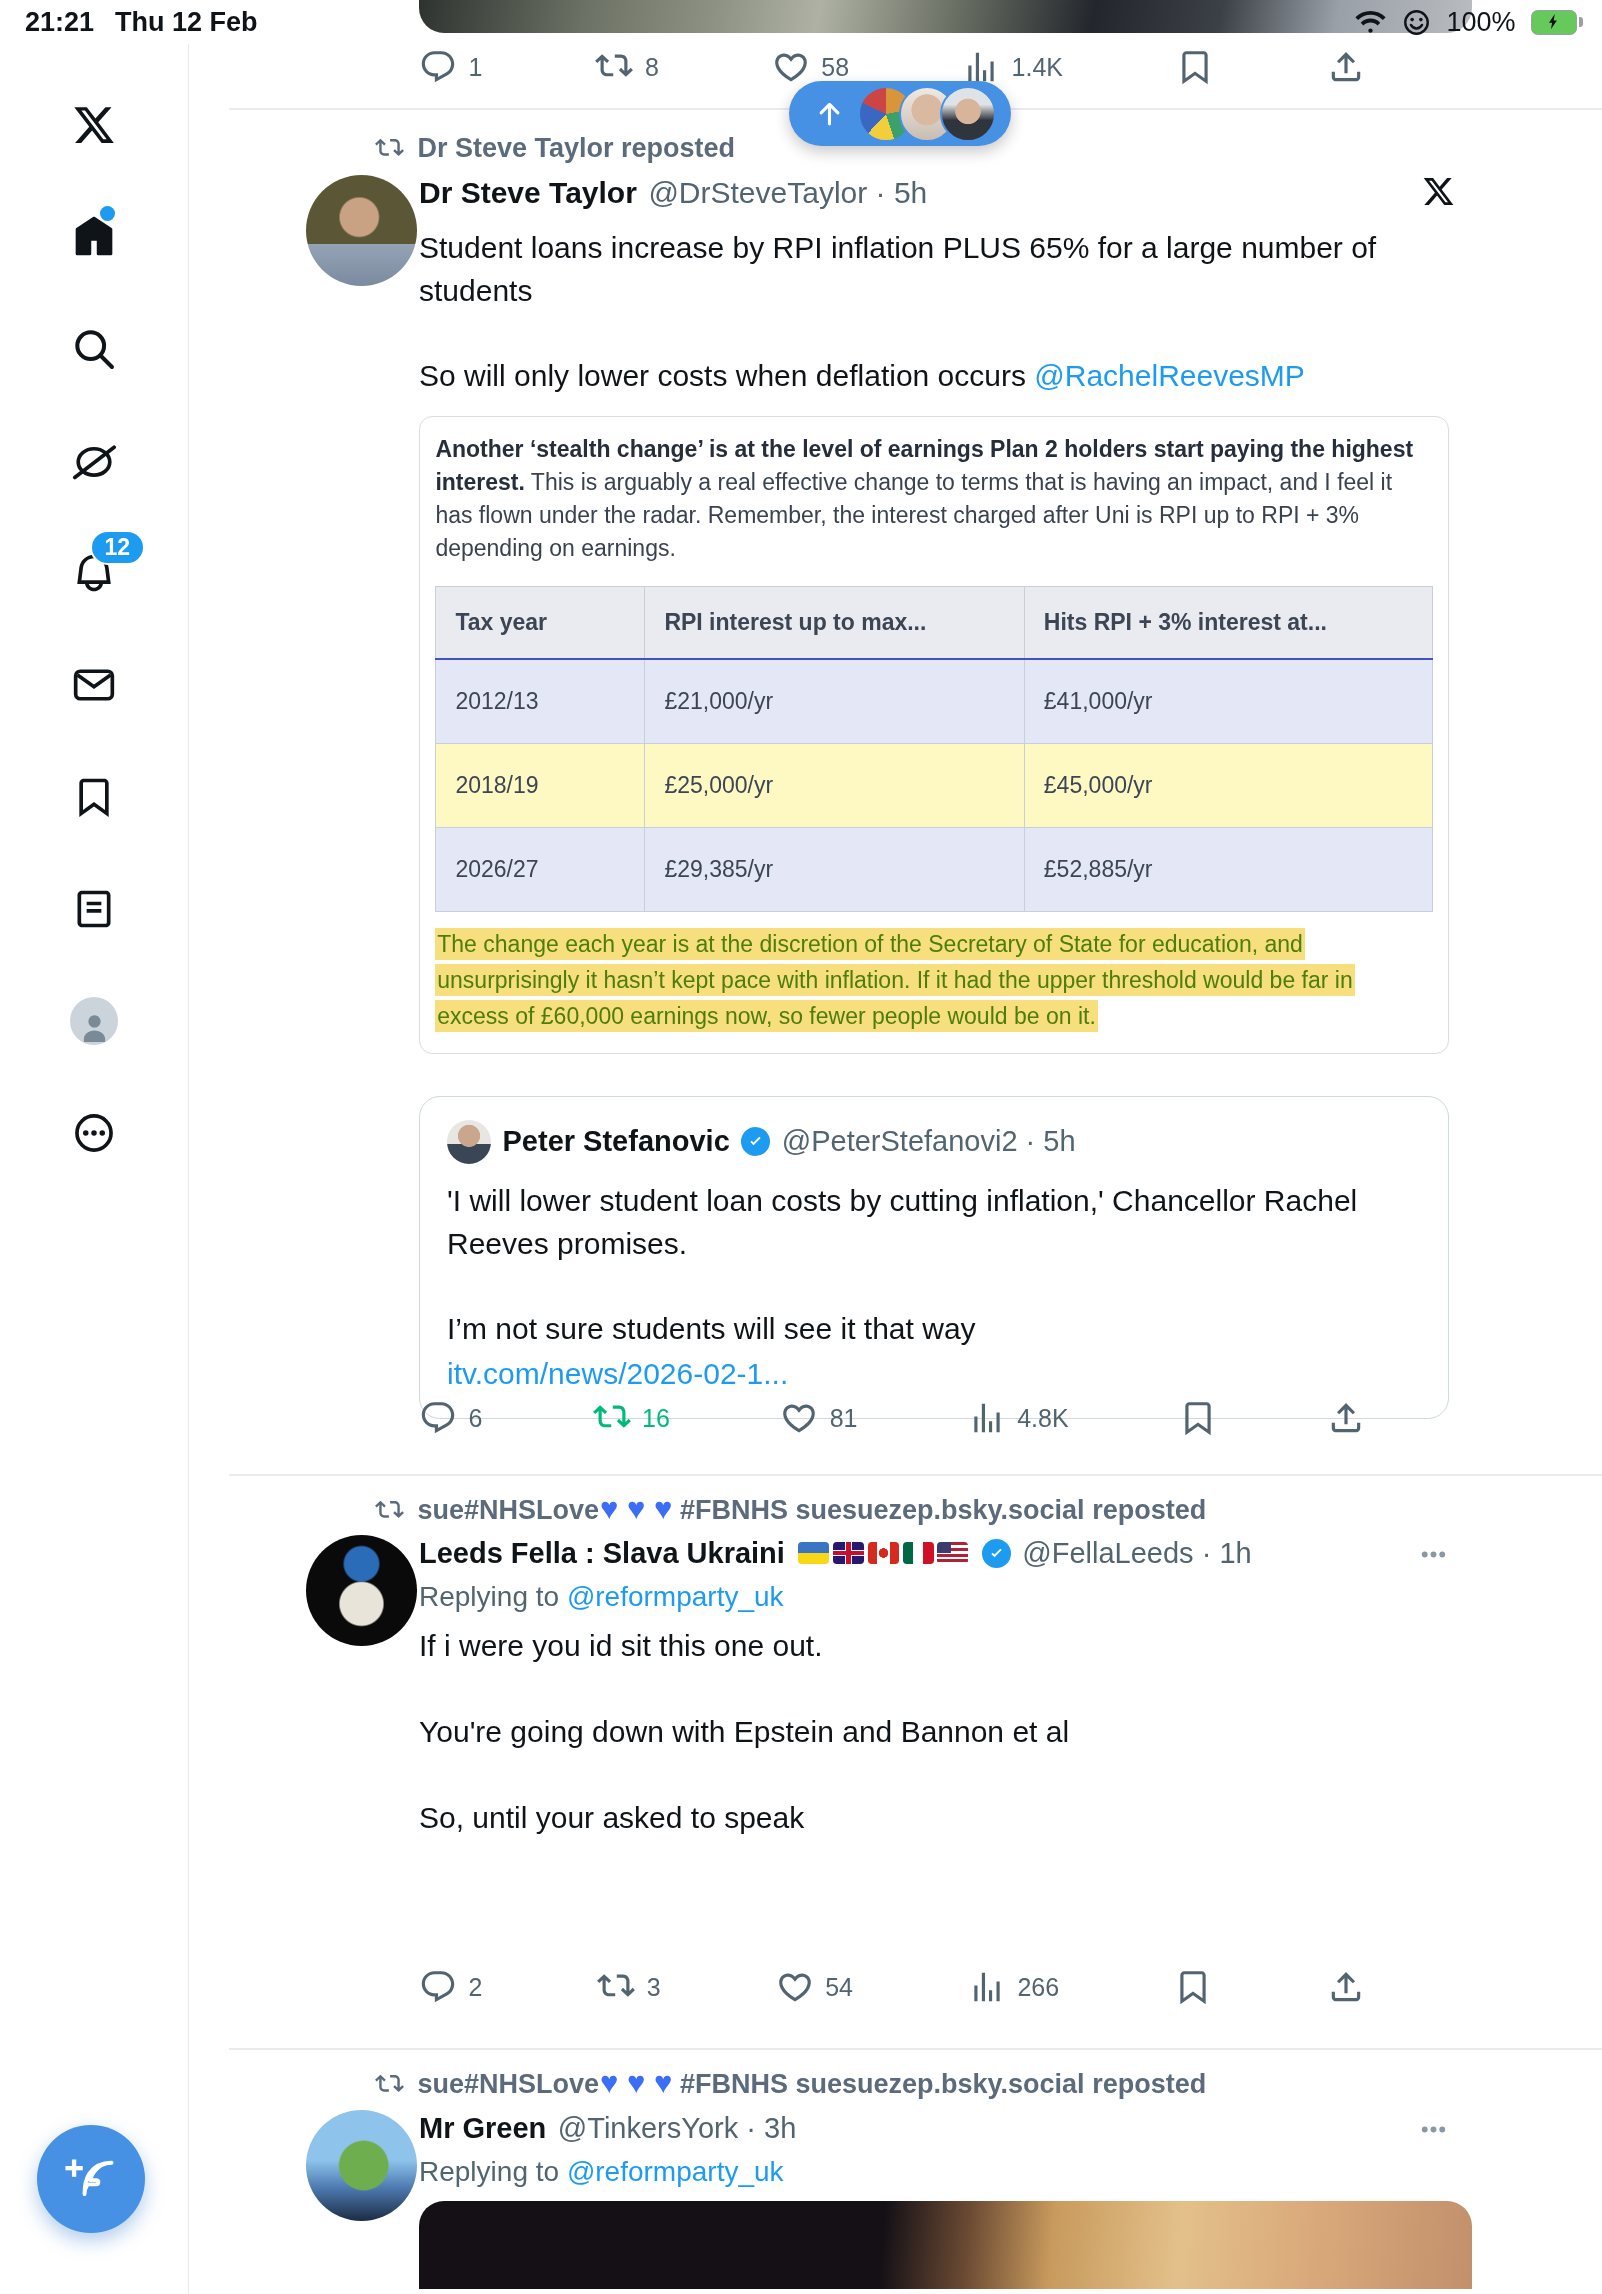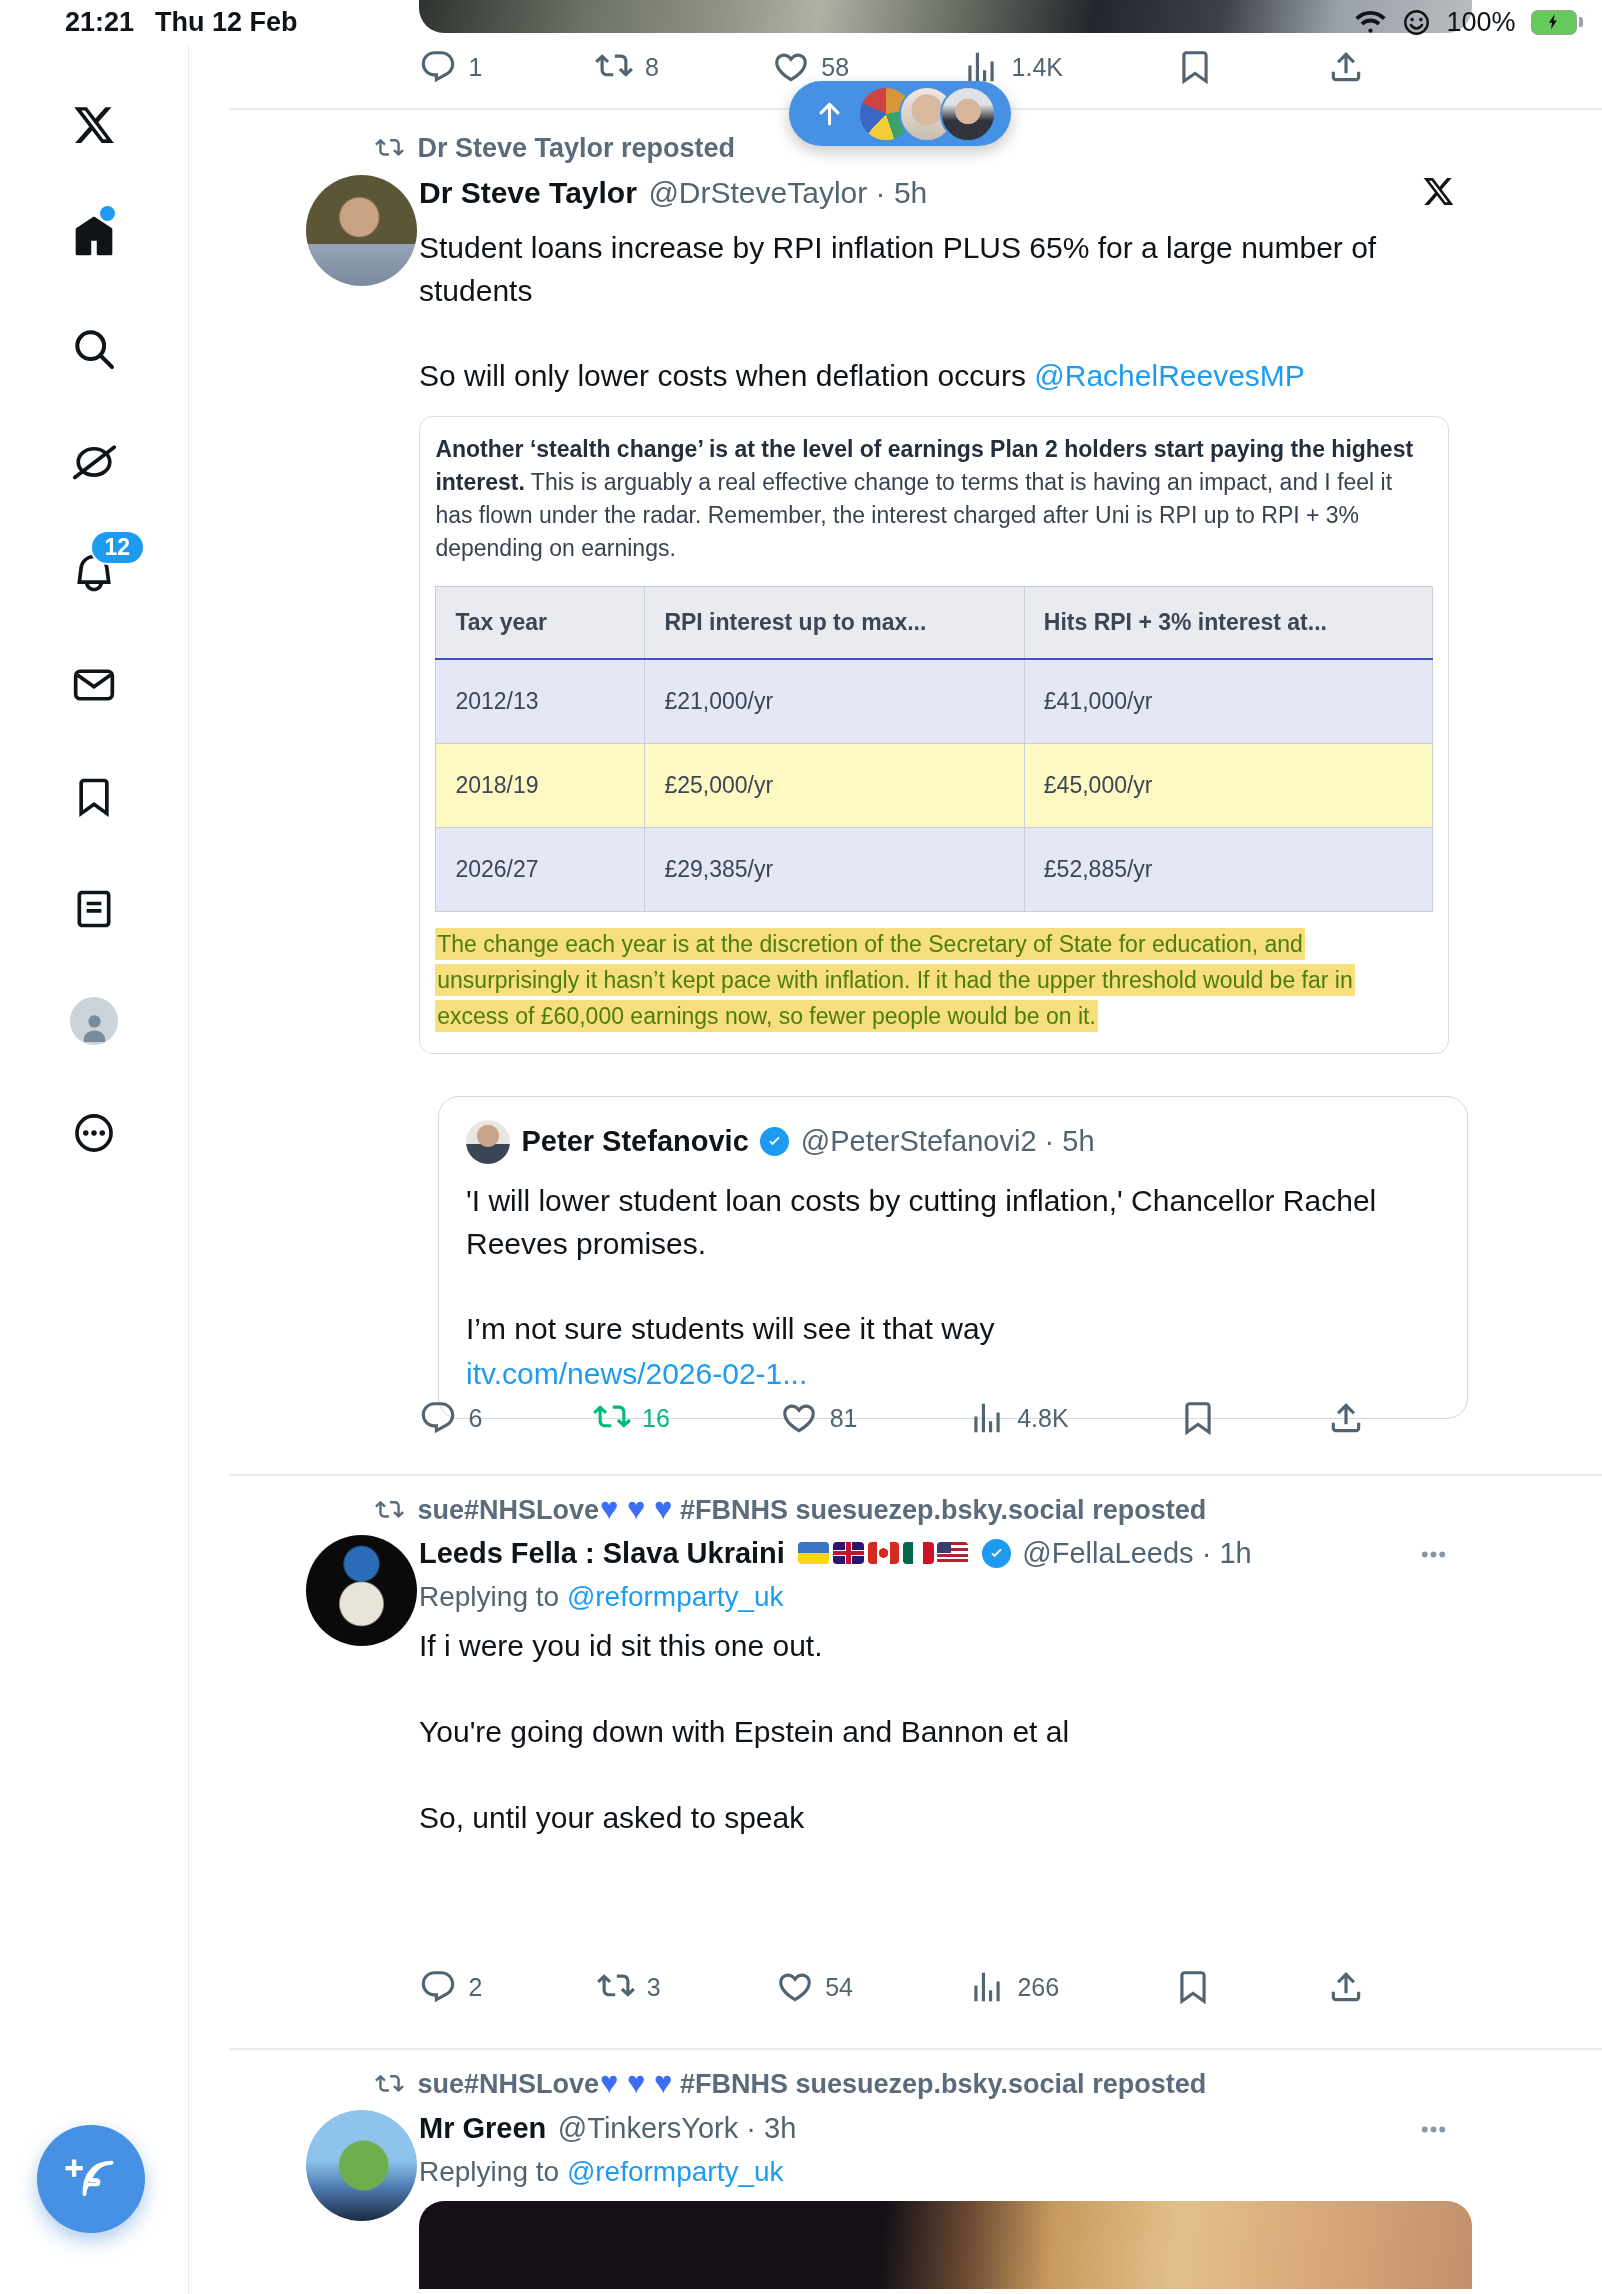--- a/index.html
+++ b/index.html
@@ -4,21 +4,21 @@
 <style>
   html,body{margin:0;padding:0;}
   body{
     width:1602px;height:2294px;position:relative;background:#fff;
     font-family:"Liberation Sans",sans-serif;color:#0f1419;overflow:hidden;
   }
   svg{display:inline-block;vertical-align:middle;}
   
   .status-bar{position:absolute;top:0;left:0;right:0;height:44px;display:flex;
     justify-content:space-between;align-items:center;padding:0 25px;font-size:27px;
-    font-weight:600;z-index:60;box-sizing:border-box;margin-left:40px;}
+    font-weight:600;z-index:60;box-sizing:border-box;}
   .sb-left{display:flex;gap:21px;align-items:center;}
   .sb-right{display:flex;gap:15.4px;align-items:center;font-weight:500;}
   .sicon-sb{width:33px;height:33px;color:#0f1419;}
   .batt{width:44px;height:23px;border:1.9px solid #9aa0a6;border-radius:6.7px;background:#65c95c;
     position:relative;display:flex;align-items:center;justify-content:center;}
   .batt::after{content:"";position:absolute;right:-6.7px;width:3.8px;height:9.6px;background:#9aa0a6;
     border-radius:0 2.9px 2.9px 0;}
   .bolt{width:17.3px;height:17.3px;color:#111;}
   
   .side{position:absolute;top:44px;left:0;width:189px;bottom:0;border-right:1.9px solid #e8ecef;
@@ -114,21 +114,21 @@
   .ctable{margin-top:21px;width:100%;border-collapse:collapse;font-size:23px;color:#3c4553;}
   .ctable th{background:#e9ebf0;font-weight:700;text-align:left;height:69px;padding-left:19px;
     border:1px solid #c9cfd9;border-bottom:2.9px solid #4152c3;}
   .ctable td{height:81px;padding-left:19px;border:1px solid #c9cfd9;background:#fef9c3;}
   .ctable tr.alt td{background:#e4e7f6;}
   .col1{width:188px;}
   .highlight{margin-top:14px;font-size:23px;line-height:36px;color:#4d7c0f;width:990px;}
   .highlight span{background:#f6df7c;padding:2.9px 1.9px;box-decoration-break:clone;-webkit-box-decoration-break:clone;}
   
   .quote{margin-top:42px;border:1px solid #cfd9de;border-radius:21px;padding:23px 27px;
-    box-sizing:border-box;width:1030px;cursor:pointer;margin-left:19px;}
+    box-sizing:border-box;width:1030px;cursor:pointer;}
   .q-head{display:flex;align-items:center;gap:11.5px;font-size:29px;}
   .q-text{margin:15.4px 0 0;font-size:30px;line-height:43px;width:913px;}
   .q-text2{margin:42px 0 0;font-size:30px;line-height:43px;}
   .q-link{margin:1.9px 0 0;font-size:30px;line-height:43px;}
   
   .t2-p{font-size:30px;line-height:43px;margin:15.4px 0 43px;}
   .t2-p.first{margin-top:11px;}
   
   .media-bottom{margin-top:13.4px;width:1053px;height:88px;border-radius:25px 25px 0 0;
     background:linear-gradient(95deg,#141016 0 44%,#6b4a33 52%,#c89a5d 60%,#e3c08a 72%,#d9a87a 85%,#c2906b 100%);cursor:pointer;}

